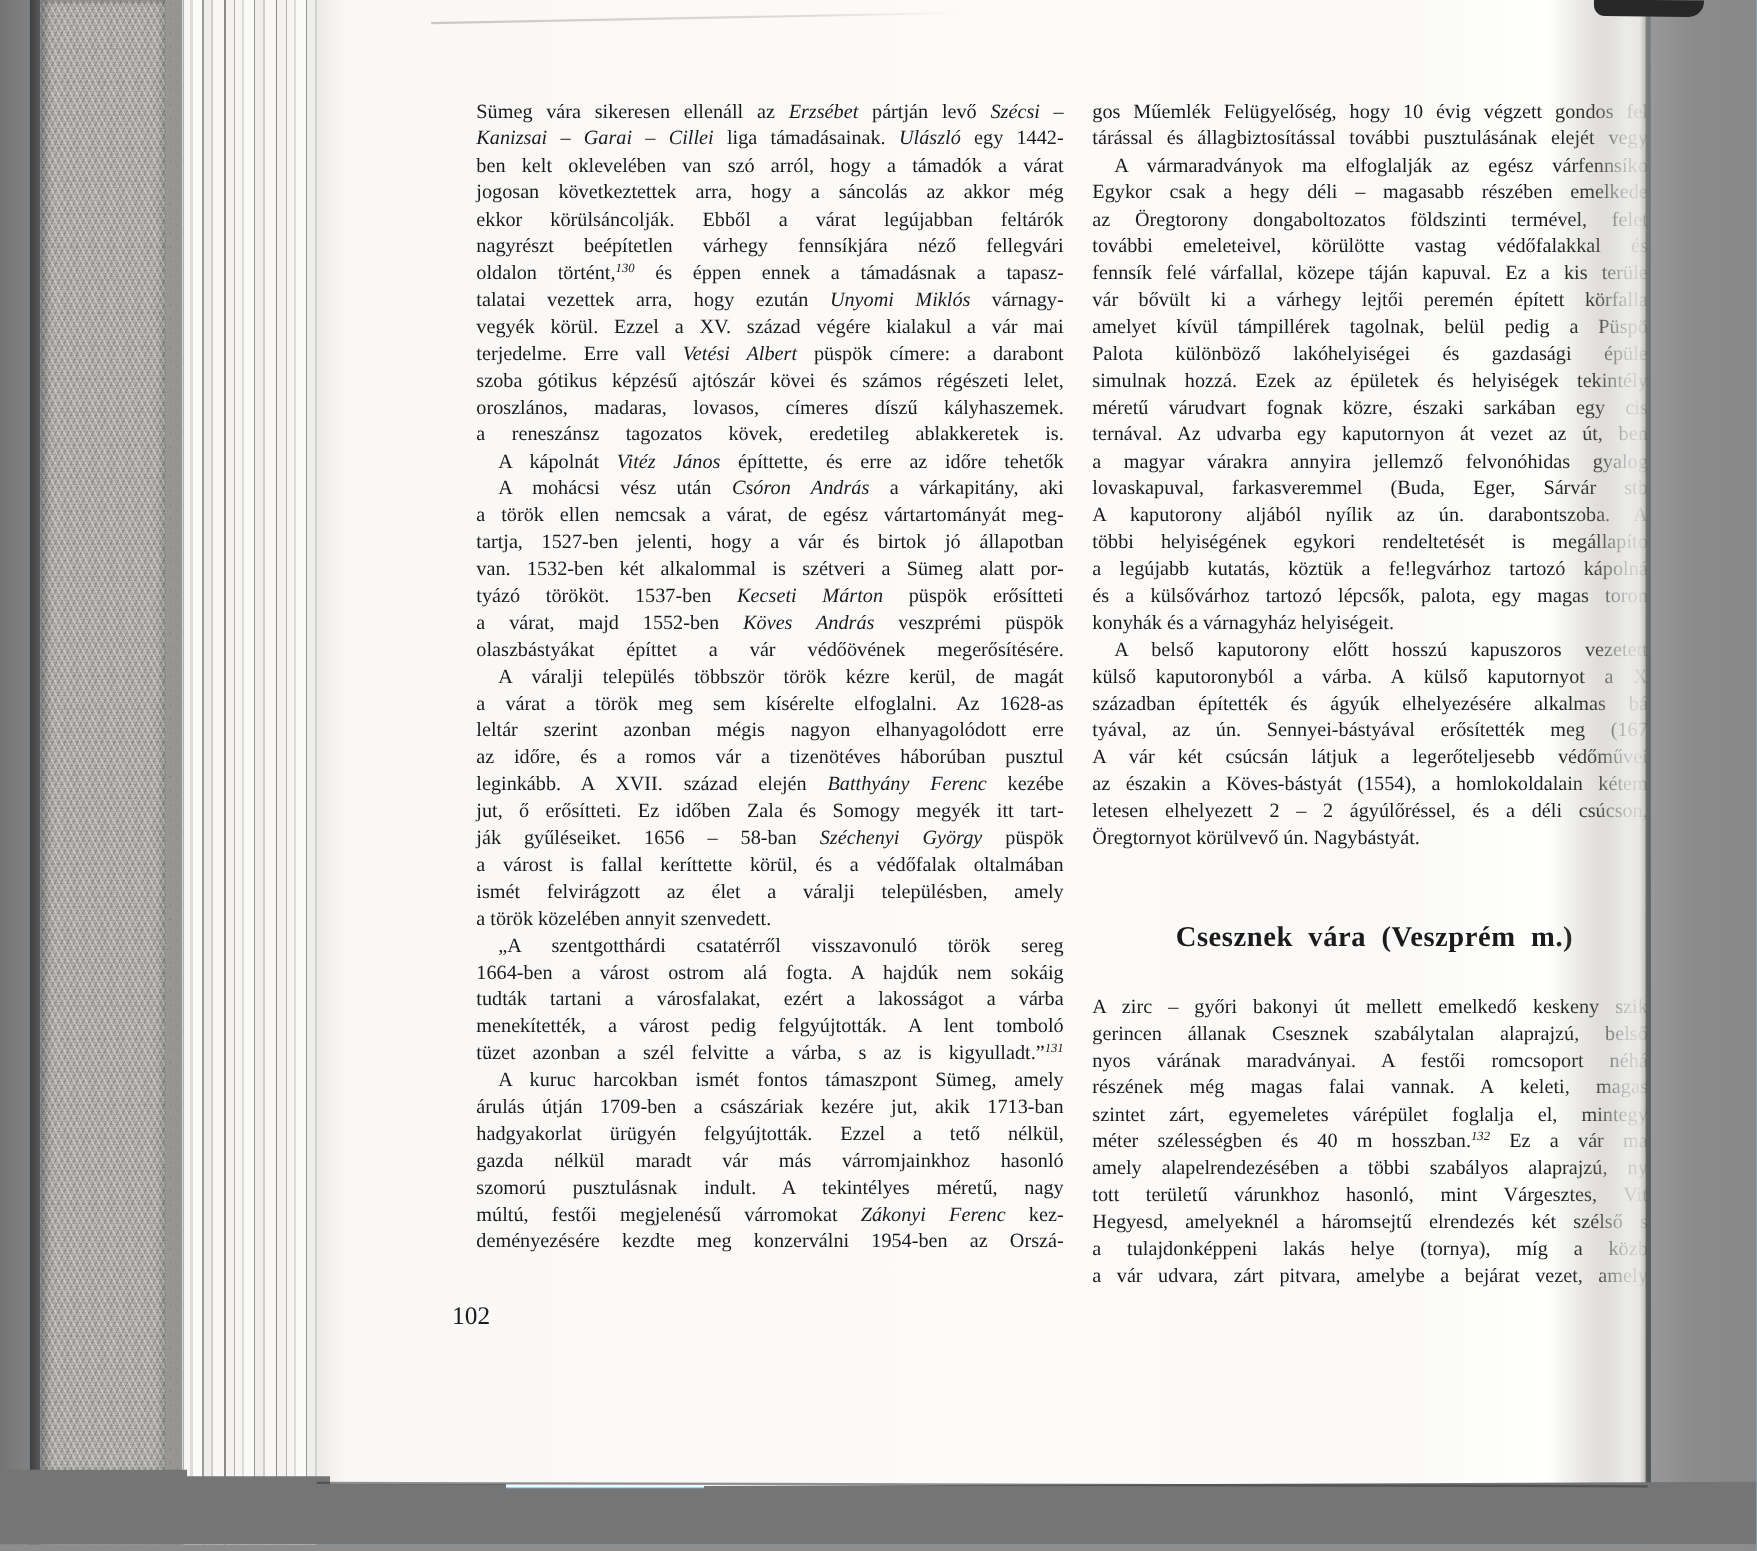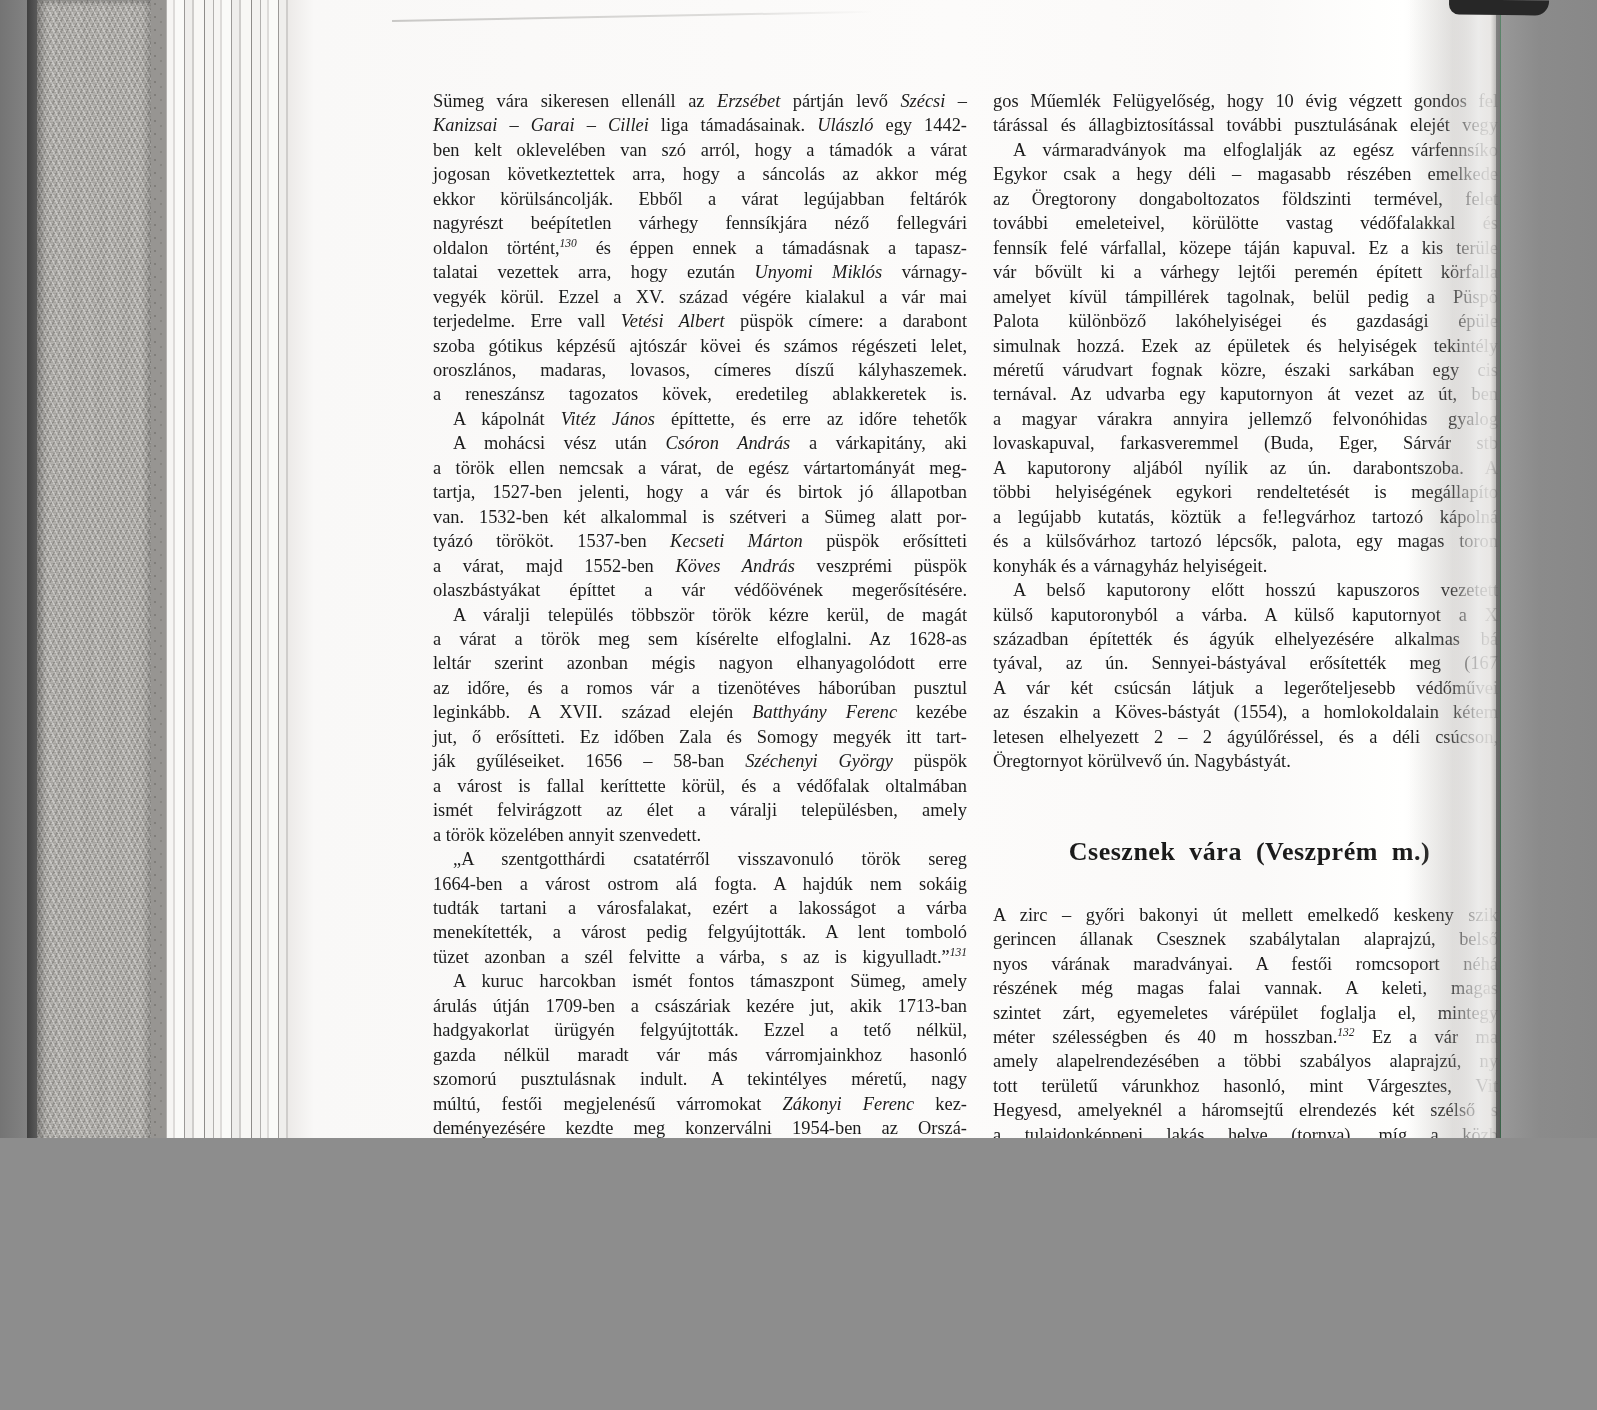--- a/index.html
+++ b/index.html
@@ -1,18 +1,18 @@
 <!DOCTYPE html>
 <html><head>
 <meta charset="utf-8">
 <style>
   html,body{margin:0;padding:0;background:#8d8d8d;}
   #scan{
-    position:relative;width:1597px;height:1138px;overflow:hidden;
-    background:#22c55e;
+    position:relative;width:1597px;height:1404px;overflow:hidden;
+    background:#7dd3fc;
     font-family:"Liberation Serif","DejaVu Serif",serif;
     color:#1b1b1b;
   }
   
   .scanner-strip{position:absolute;left:0;top:0;width:27px;height:1410px;
     background:linear-gradient(90deg,#747474,#828282);}
   .cover-gap{position:absolute;left:27px;top:0;width:10px;height:1410px;
     background:linear-gradient(90deg,#3f3f3f,#5a5a5a);}
   .cloth{position:absolute;left:37px;top:0;width:114px;height:1410px;
     background-color:#b1afab;

